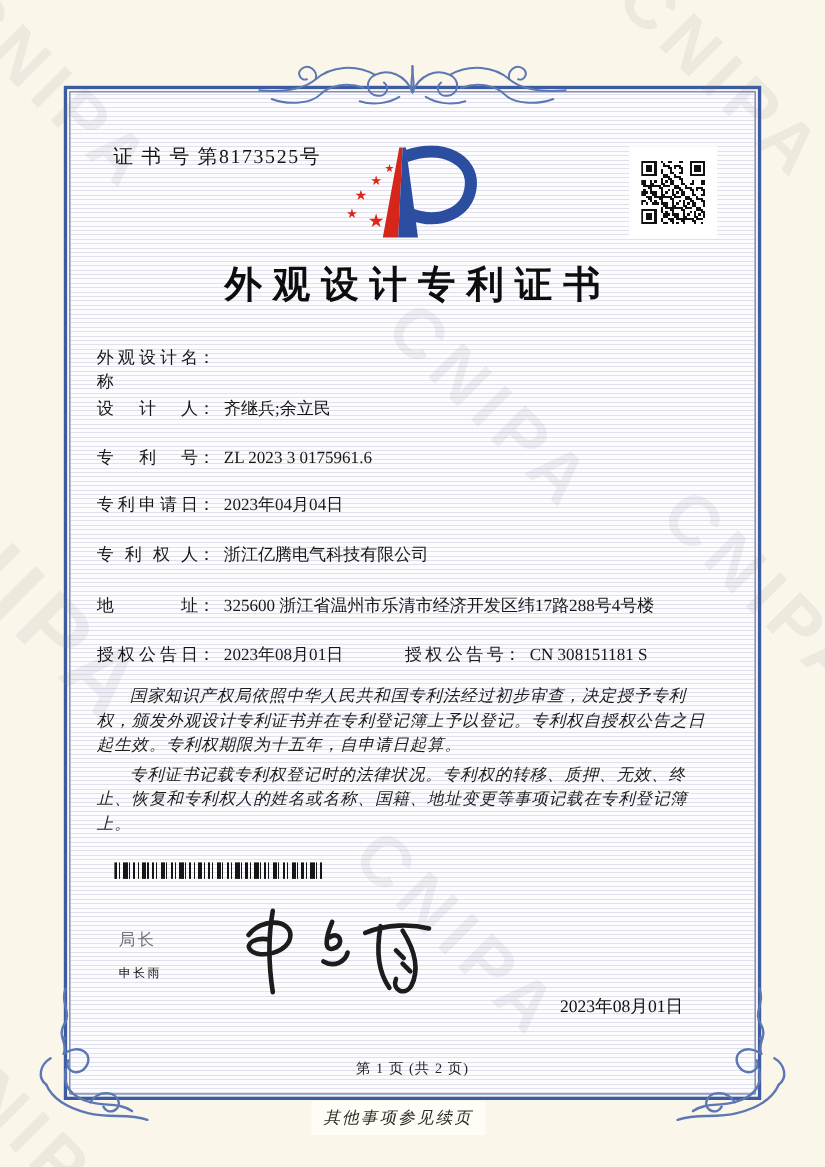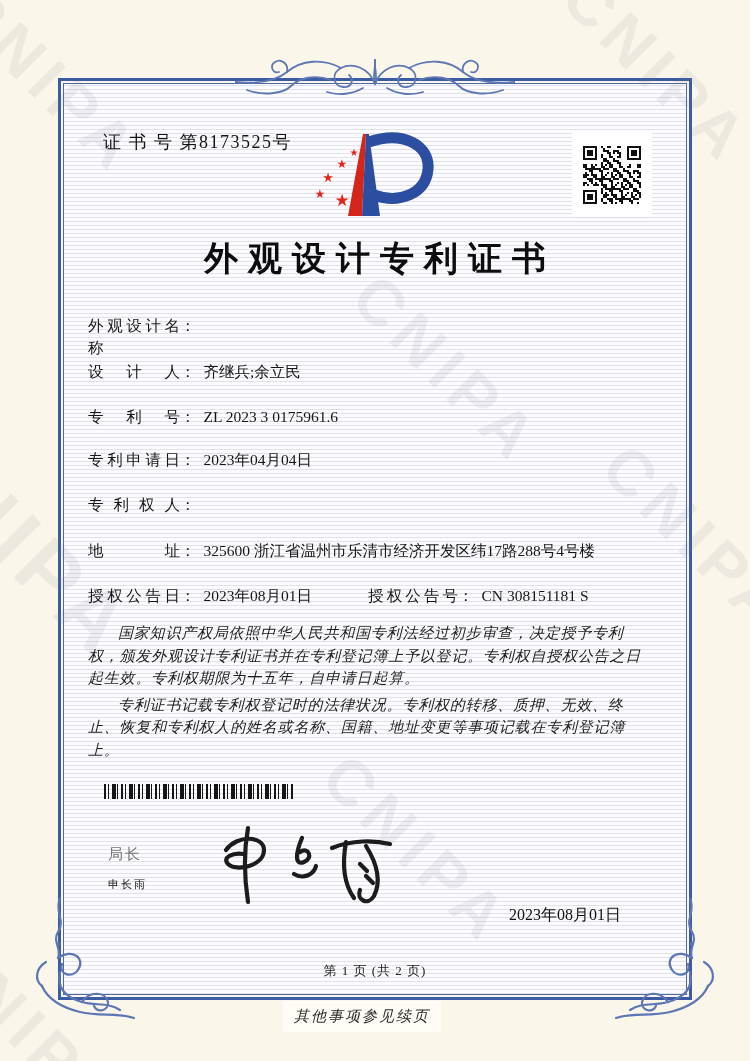--- a/index.html
+++ b/index.html
@@ -418,20 +418,21 @@
       <span class="fvalue">ZL 2023 3 0175961.6</span>
   </div>
   <div class="abs frow" style="top:449px">
     <span class="flabel">专利申请日</span>
       <span class="fcolon">：</span>
       <span class="fvalue">2023年04月04日</span>
   </div>
   <div class="abs frow" style="top:494px">
     <span class="flabel">专利权人</span>
       <span class="fcolon">：</span>
+      <span class="fvalue">浙江亿腾电气科技有限公司</span>
   </div>
   <div class="abs frow" style="top:540px">
     <span class="flabel">地址</span>
       <span class="fcolon">：</span>
       <span class="fvalue addr">325600 浙江省温州市乐清市经济开发区纬17路288号4号楼</span>
   </div>
   <div class="abs frow" style="top:585px">
     <span class="flabel">授权公告日</span>
       <span class="fcolon">：</span>
       <span class="fvalue">2023年08月01日</span>

